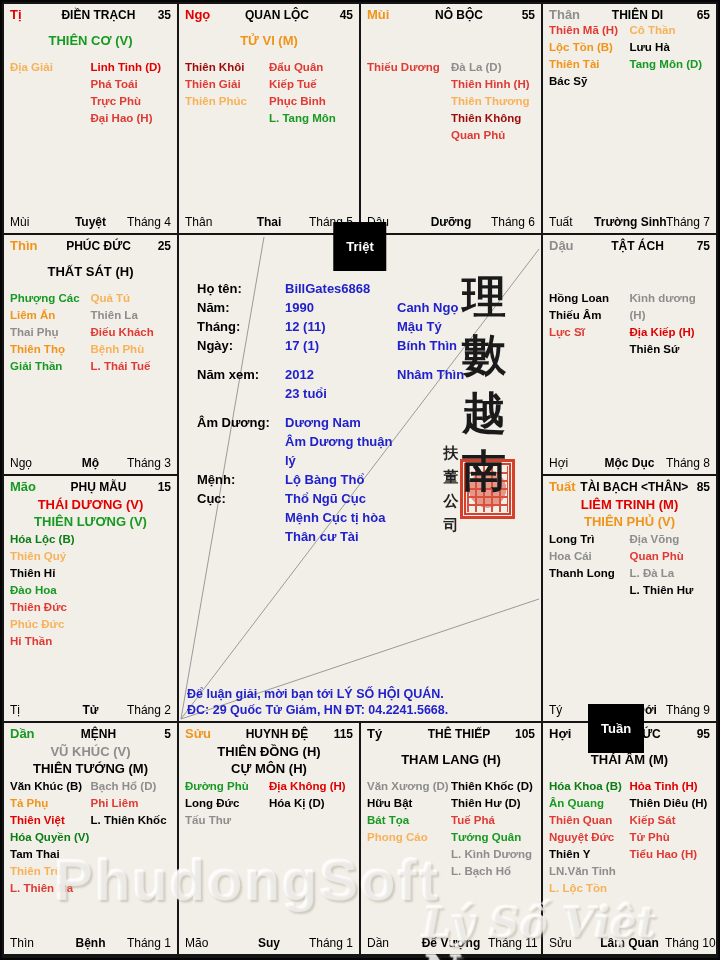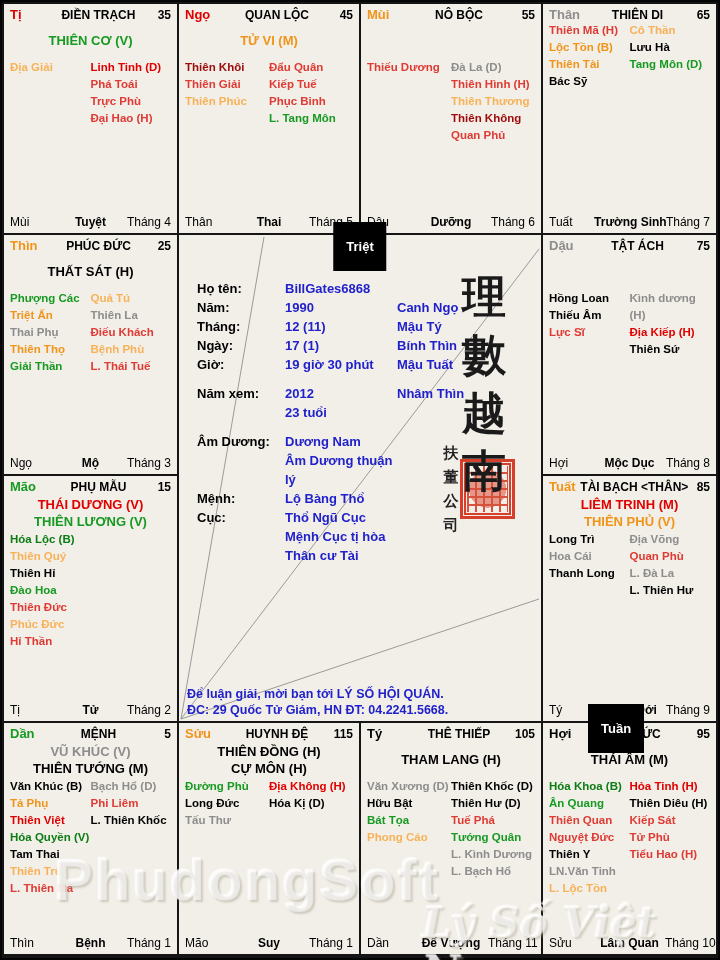--- a/index.html
+++ b/index.html
@@ -172,21 +172,21 @@
           <span class="branch c-o">Thìn</span>
           <span class="title">PHÚC ĐỨC</span>
           <span class="num">25</span>
         </div>
         <div class="mains">
           <div class="c-k">THẤT SÁT (H)</div>
         </div>
         <div class="cols">
           <div class="col">
             <div class="c-g">Phượng Các</div>
-            <div class="c-o">Triệt Ấn</div>
+            <div class="c-o">Liêm Ấn</div>
             <div class="c-gy">Thai Phụ</div>
             <div class="c-o">Thiên Thọ</div>
             <div class="c-g">Giải Thần</div>
           </div>
           <div class="col">
             <div class="c-po">Quả Tú</div>
             <div class="c-gy">Thiên La</div>
             <div class="c-r">Điếu Khách</div>
             <div class="c-po">Bệnh Phù</div>
             <div class="c-r">L. Thái Tuế</div>
@@ -425,25 +425,20 @@
           <div class="inforow">
             <span class="ilabel">Tháng:</span>
             <span class="iv1 c-b">12 (11)</span>
             <span class="iv2 c-b">Mậu Tý</span>
           </div>
           <div class="inforow">
             <span class="ilabel">Ngày:</span>
             <span class="iv1 c-b">17 (1)</span>
             <span class="iv2 c-b">Bính Thìn</span>
           </div>
-          <div class="inforow">
-            <span class="ilabel">Giờ:</span>
-            <span class="iv1 c-b">19 giờ 30 phút</span>
-            <span class="iv2 c-b">Mậu Tuất</span>
-          </div>
           <div class="inforow gap">
             <span class="ilabel">Năm xem:</span>
             <span class="iv1 c-b">2012</span>
             <span class="iv2 c-b">Nhâm Thìn</span>
           </div>
           <div class="inforow">
             <span class="ilabel"></span>
             <span class="iv1 c-b">23 tuổi</span>
             <span class="iv2 c-b"></span>
           </div>

